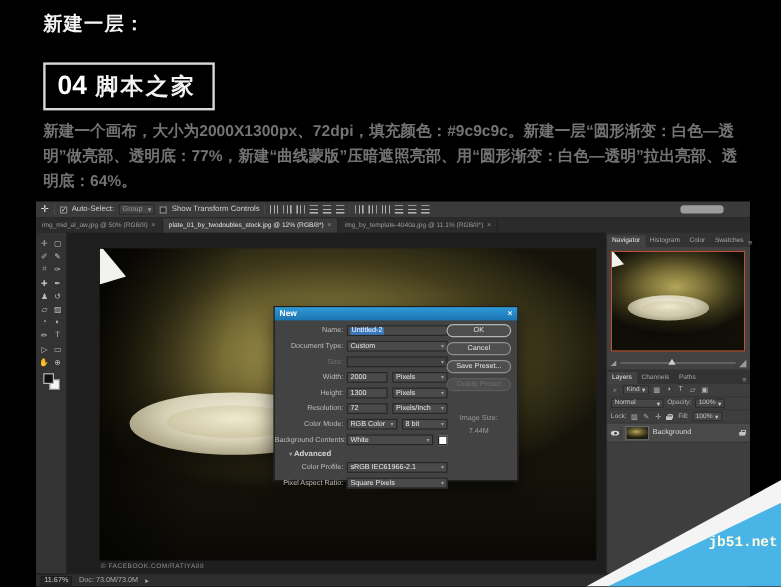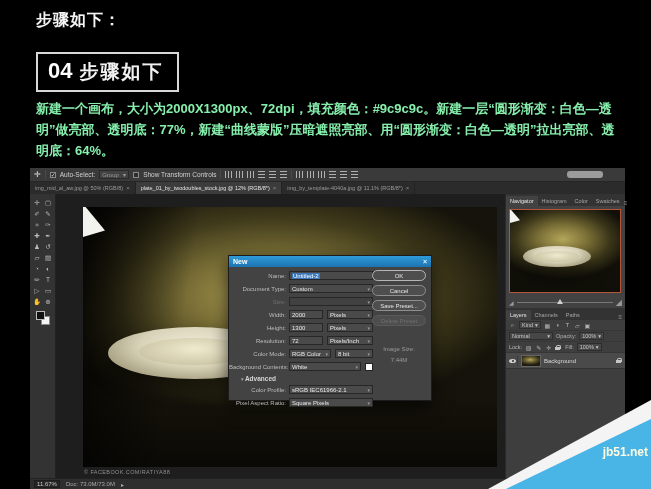--- a/index.html
+++ b/index.html
@@ -5,21 +5,21 @@
   * { margin:0; padding:0; box-sizing:border-box; }
   html,body { background:#000; }
   body { font-family:"Liberation Sans", sans-serif; }
   .page { position:relative; width:651px; height:489px; background:#000; overflow:hidden; }
 
   
   .hdr-title { position:absolute; left:36px; top:10px; color:#f5f5f5; font-size:16px; font-weight:bold; letter-spacing:1px; }
   .step-box { position:absolute; left:36px; top:52px; border:2px solid #d8d8d8; padding:4px 14px 5px 10px; display:flex; align-items:baseline; gap:7px; }
   .step-num { color:#fff; font-size:22px; font-weight:bold; }
   .step-name { color:#f2f2f2; font-size:19px; font-weight:bold; letter-spacing:2px; }
-  .hdr-desc { position:absolute; left:36px; top:99px; width:582px; color:#86efac; font-size:13px; font-weight:bold; line-height:1.6; }
+  .hdr-desc { position:absolute; left:36px; top:99px; width:582px; color:#737373; font-size:13px; font-weight:bold; line-height:1.6; }
 
   
   .ps { position:absolute; left:30px; top:168px; width:595px; height:321px; background:#242424; font-size:7px; color:#c8c8c8; }
 
   .opt-bar { position:absolute; left:0; top:0; width:595px; height:14px; background:#3a3a3a; border-bottom:1px solid #262626; display:flex; align-items:center; gap:4px; padding:0 4px; }
   .opt-sep { width:1px; height:9px; background:#2b2b2b; border-right:1px solid #4a4a4a; }
   .cbx { width:6px; height:6px; border:1px solid #8a8a8a; background:#2e2e2e; display:inline-block; }
   .cbx.on { background:#2e2e2e; position:relative; }
   .cbx.on::after { content:"✓"; position:absolute; left:0px; top:-2px; font-size:6px; color:#ddd; }
   .opt-dd { height:9px; min-width:30px; background:#424242; border:1px solid #2a2a2a; color:#9a9a9a; font-size:6px; display:flex; align-items:center; justify-content:space-between; padding:0 2px; gap:2px; }
@@ -112,32 +112,32 @@
   .adv .tri { color:#9a9a9a; font-size:5px; }
   .dlg-btns { position:absolute; right:5px; top:14px; width:54px; display:flex; flex-direction:column; gap:4px; }
   .dbtn { height:11px; border:1px solid #8f8f8f; border-radius:6px; background:#4e4e4e; color:#e5e5e5; font-size:6px; display:flex; align-items:center; justify-content:center; }
   .dbtn.primary { border-color:#b5b5b5; }
   .dbtn.disabled { border-color:#5a5a5a; color:#6f6f6f; }
   .img-size { margin-top:14px; text-align:center; color:#9a9a9a; font-size:6px; line-height:1.8; }
 
   
   .wm-white { position:absolute; left:488px; top:400px; width:163px; height:89px; background:#f4f4f4; clip-path:polygon(0 100%, 100% 0, 100% 100%); z-index:20; }
   .wm-blue { position:absolute; left:506px; top:419px; width:145px; height:70px; background:#49b4e6; clip-path:polygon(0 100%, 100% 0, 100% 100%); z-index:21; }
-  .wm-site { position:absolute; right:3px; top:26px; color:#fffbe2; font-size:12px; font-weight:bold; font-family:Liberation Sans, sans-serif; }
+  .wm-site { position:absolute; right:3px; top:26px; color:#fffbe2; font-size:12px; font-weight:bold; font-family:Liberation Mono, monospace; }
   .wm-name { position:absolute; right:2px; bottom:1px; color:#ffffff; font-size:21px; font-weight:bold; letter-spacing:2px; }
 </style>
 </head>
 <body>
 
 <div class="page">
 
-  <div class="hdr-title">步骤如下：</div>
+  <div class="hdr-title">新建一层：</div>
   <div class="step-box">
     <span class="step-num">04</span>
-    <span class="step-name">步骤如下</span>
+    <span class="step-name">脚本之家</span>
   </div>
   <div class="hdr-desc">新建一个画布，大小为2000X1300px、72dpi，填充颜色：#9c9c9c。新建一层“圆形渐变：白色—透明”做亮部、透明底：77%，新建“曲线蒙版”压暗遮照亮部、用“圆形渐变：白色—透明”拉出亮部、透明底：64%。</div>
 
   <div class="ps">
 
     <div class="opt-bar">
       <span class="move-glyph">✛</span>
       <span class="opt-sep"></span>
       <span class="cbx on"></span>
       <span class="opt-lbl">Auto-Select:</span>

